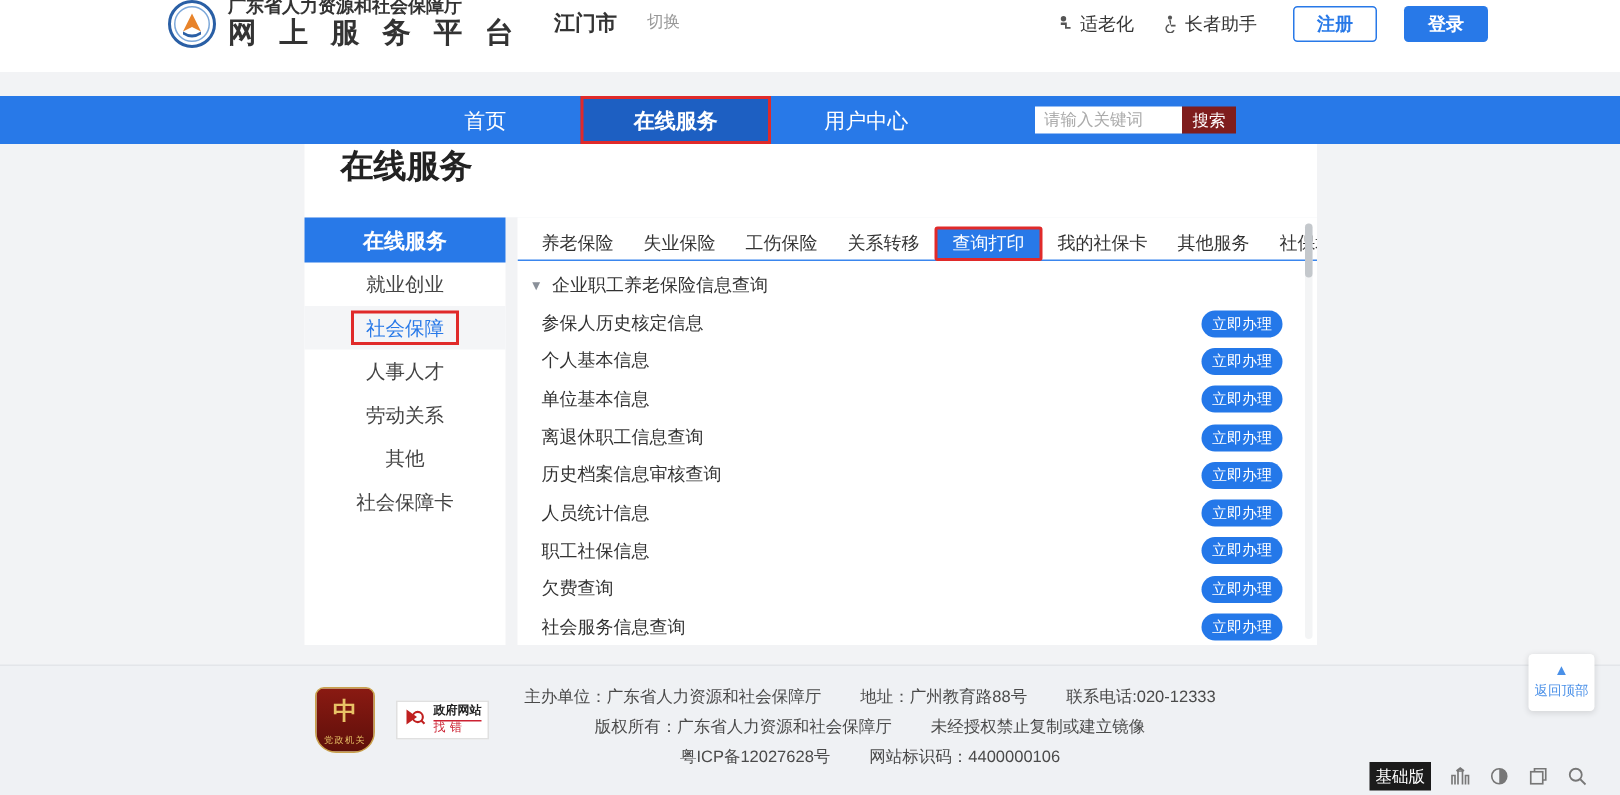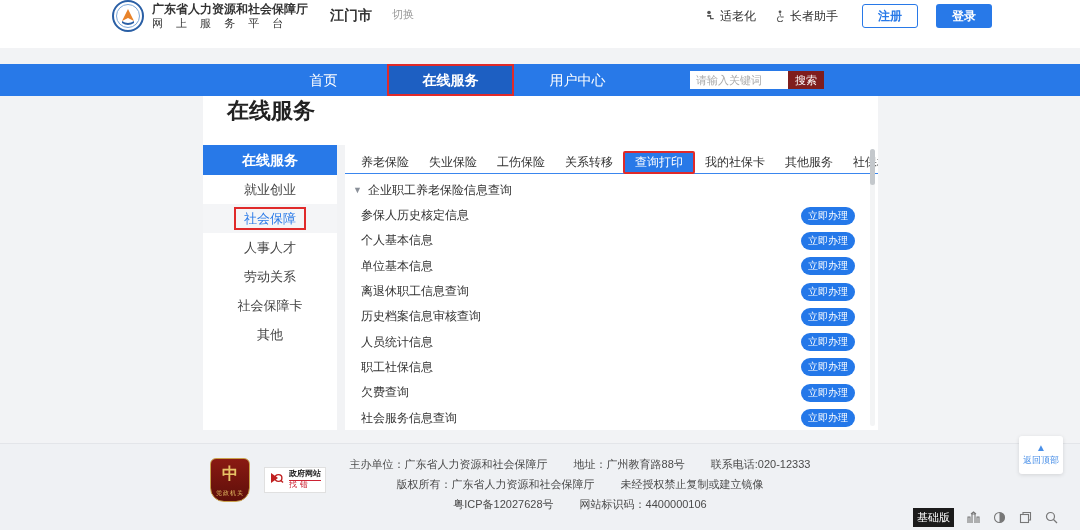--- a/index.html
+++ b/index.html
@@ -7,21 +7,21 @@
   body {
     font-family:"Liberation Sans","DejaVu Sans",sans-serif;
     background:#f2f3f5; color:#333; position:relative;
   }
   
   .header { position:absolute; left:0; top:0; width:1080px; height:48px; background:#fff; z-index:3; }
   .header-inner { position:absolute; left:112px; right:88px; top:0; height:32px; display:flex; align-items:center; }
   .logo { width:32px; height:32px; flex:0 0 32px; }
   .brand { margin-left:8px; line-height:1.15; }
   .brand-org { font-size:12px; font-weight:bold; color:#333; }
-  .brand-platform { font-size:11px; font-weight:normal; color:#333; letter-spacing:5px; }
+  .brand-platform { font-size:19px; font-weight:bold; color:#333; letter-spacing:5px; }
   .city-block { margin-left:22px; display:flex; align-items:flex-start; gap:20px; }
   .city-name { font-size:14px; font-weight:bold; color:#333; }
   .city-switch { font-size:11px; color:#999; cursor:pointer; }
   .header-right { margin-left:auto; display:flex; align-items:center; gap:18px; }
   .hr-link { display:flex; align-items:center; gap:4px; font-size:12px; color:#333; cursor:pointer; }
   .hr-link svg { display:block; }
   .btn-register {
     width:56px; height:24px; border:1px solid #2879e8; border-radius:3px; background:#fff;
     color:#2879e8; font-size:12px; font-weight:bold; cursor:pointer; margin-left:6px;
   }
@@ -190,22 +190,22 @@
     <div class="page-title">在线服务</div>
   </div>
   <div class="panel-row">
     <div class="sidebar">
       <div class="sidebar-header">在线服务</div>
       <div id="sidebar-items">
           <div class="sidebar-item"><span class="side-label">就业创业</span></div>
           <div class="sidebar-item selected"><span class="side-label">社会保障</span></div>
           <div class="sidebar-item"><span class="side-label">人事人才</span></div>
           <div class="sidebar-item"><span class="side-label">劳动关系</span></div>
+          <div class="sidebar-item"><span class="side-label">其他</span></div>
           <div class="sidebar-item"><span class="side-label">社会保障卡</span></div>
-          <div class="sidebar-item"><span class="side-label">其他</span></div>
         </div>
     </div>
     <div class="content">
       <div class="tabbar" id="tabbar">
           <div class="tab"><span>养老保险</span></div>
           <div class="tab"><span>失业保险</span></div>
           <div class="tab"><span>工伤保险</span></div>
           <div class="tab"><span>关系转移</span></div>
           <div class="tab active"><span>查询打印</span></div>
           <div class="tab"><span>我的社保卡</span></div>

